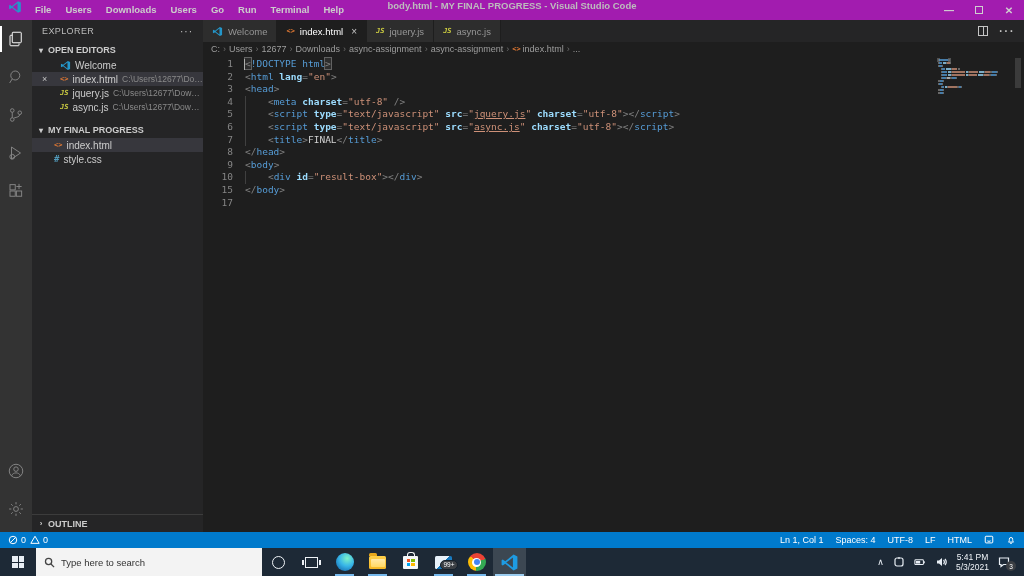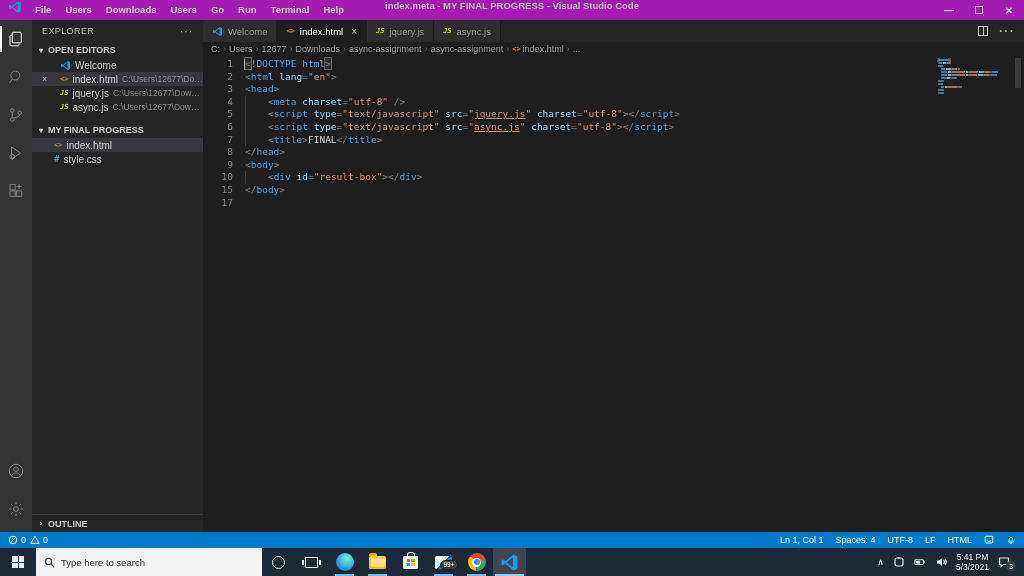--- a/index.html
+++ b/index.html
@@ -63,21 +63,21 @@
   .bc-sep { color:#6d6d6d; }
   .bc-item { display:flex; align-items:center; gap:2px; cursor:pointer; }
 
   
   .code-wrap { flex:1; position:relative; overflow:hidden; }
   .code-lines { font-family:"DejaVu Sans Mono", monospace; font-size:9.5px; line-height:12.6px; padding-top:2px; }
   .code-line { display:flex; height:12.6px; white-space:pre; }
   .gutter { width:30px; text-align:right; color:#858585; flex-shrink:0; }
   .line-content { margin-left:12px; position:relative; color:#d4d4d4; }
   .code-line.indented .line-content::before { content:''; position:absolute; left:0; top:0; bottom:0; border-left:1px solid #404040; }
-  .tk-tag { color:#569cd6; } .tk-attr { color:#9cdcfe; } .tk-str { color:#ce9178; }
+  .tk-tag { color:#569cd6; } .tk-attr { color:#9cdcfe;font-weight:bold; } .tk-str { color:#ce9178; }
   .tk-punc { color:#808080; } .tk-text { color:#d4d4d4; }
   .tk-link { color:#ce9178; text-decoration:underline; }
   .tk-bm { color:#808080; outline:1px solid #626262; background:rgba(90,90,90,.25); }
   .cursor { position:absolute; left:-1px; top:1px; bottom:1px; width:1px; background:#aeafad; }
 
   
   .minimap { position:absolute; top:3px; right:16px; width:70px; }
   .mm-line { height:2px; margin-bottom:1px; display:flex; }
   .mm-seg { height:2px; opacity:.75; }
   .mm-seg.tk-tag{background:#569cd6}.mm-seg.tk-attr{background:#9cdcfe}.mm-seg.tk-str{background:#ce9178}
@@ -141,21 +141,21 @@
         <path fill="#2496c9" d="M17.2 2 22 4.3v15.4L17.2 22 6.6 13.5l-3.1 2.4L2 14.9V9.1l1.5-1 3.1 2.4L17.2 2zM7.9 12l8.4 6.4V5.6L7.9 12z"></path>
       </svg>
     <span class="menu-item">File</span>
     <span class="menu-item">Users</span>
     <span class="menu-item">Downloads</span>
     <span class="menu-item">Users</span>
     <span class="menu-item">Go</span>
     <span class="menu-item">Run</span>
     <span class="menu-item">Terminal</span>
     <span class="menu-item">Help</span>
-    <span class="win-title">index.meta - MY FINAL PROGRESS - Visual Studio Code</span>
+    <span class="win-title">body.html - MY FINAL PROGRESS - Visual Studio Code</span>
     <div class="win-controls">
       <div class="win-btn">—</div>
       <div class="win-btn">
           <span class="maxi-box"></span>
         </div>
       <div class="win-btn">✕</div>
     </div>
   </div>
 
   <div class="main">

